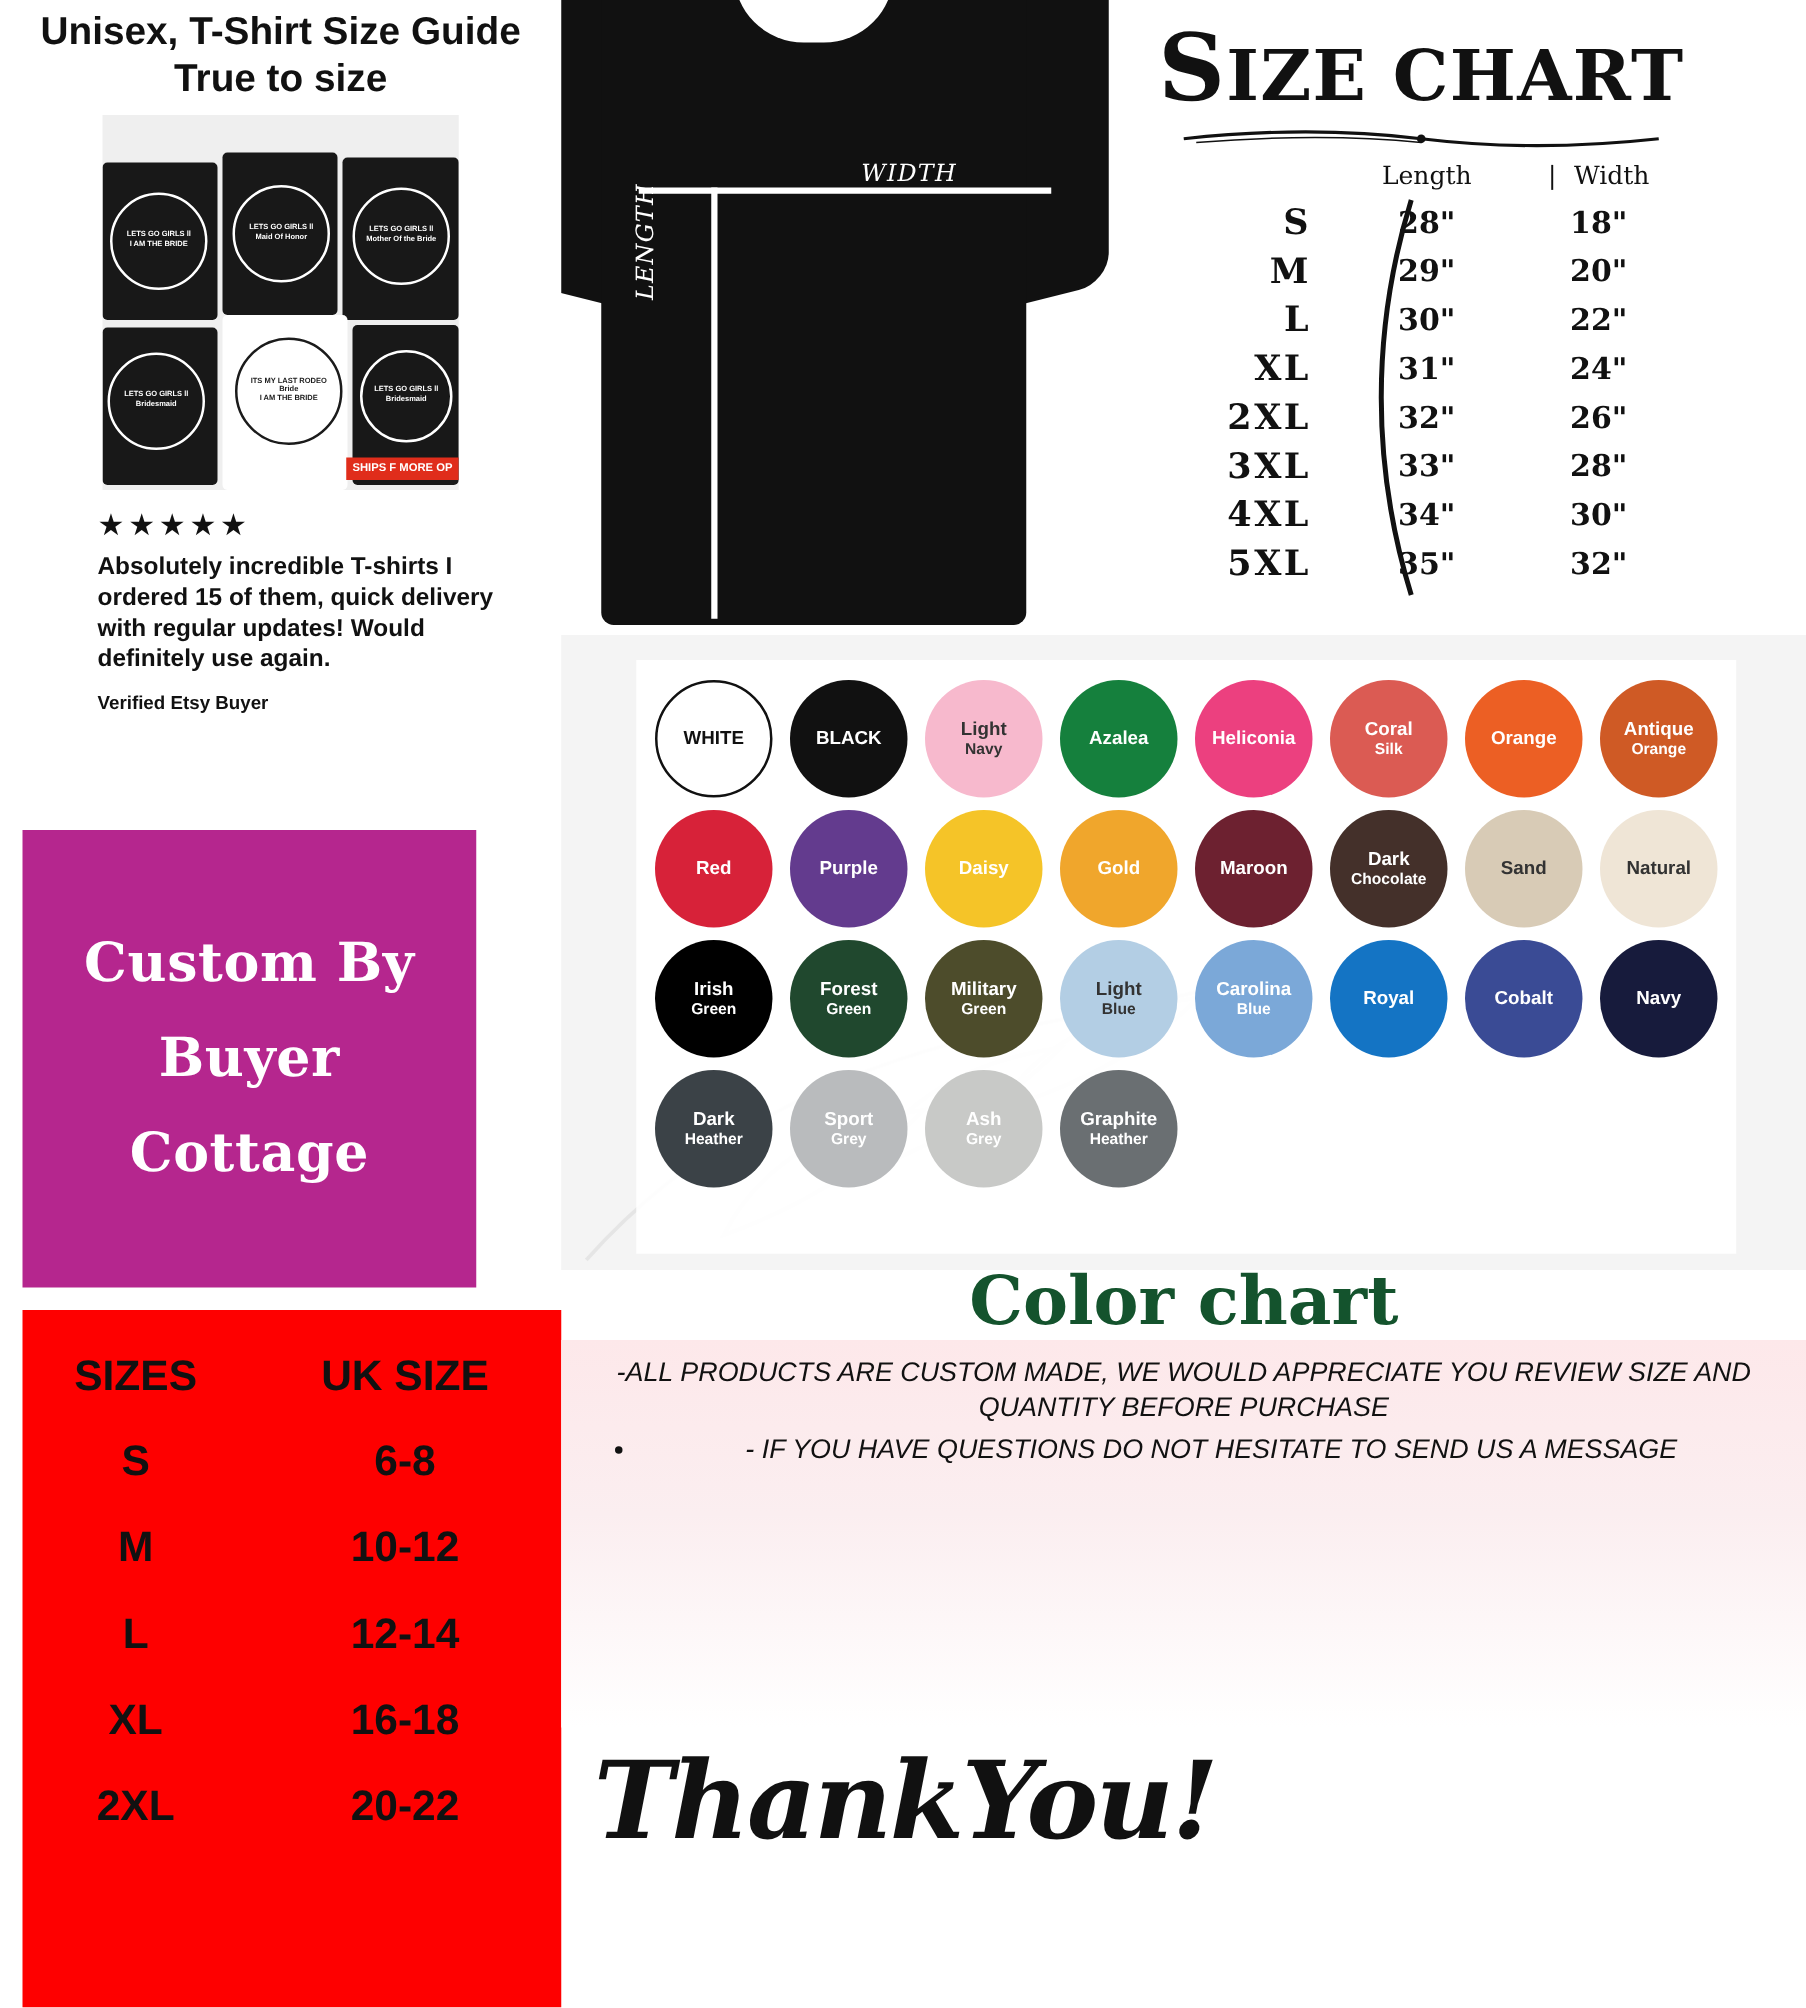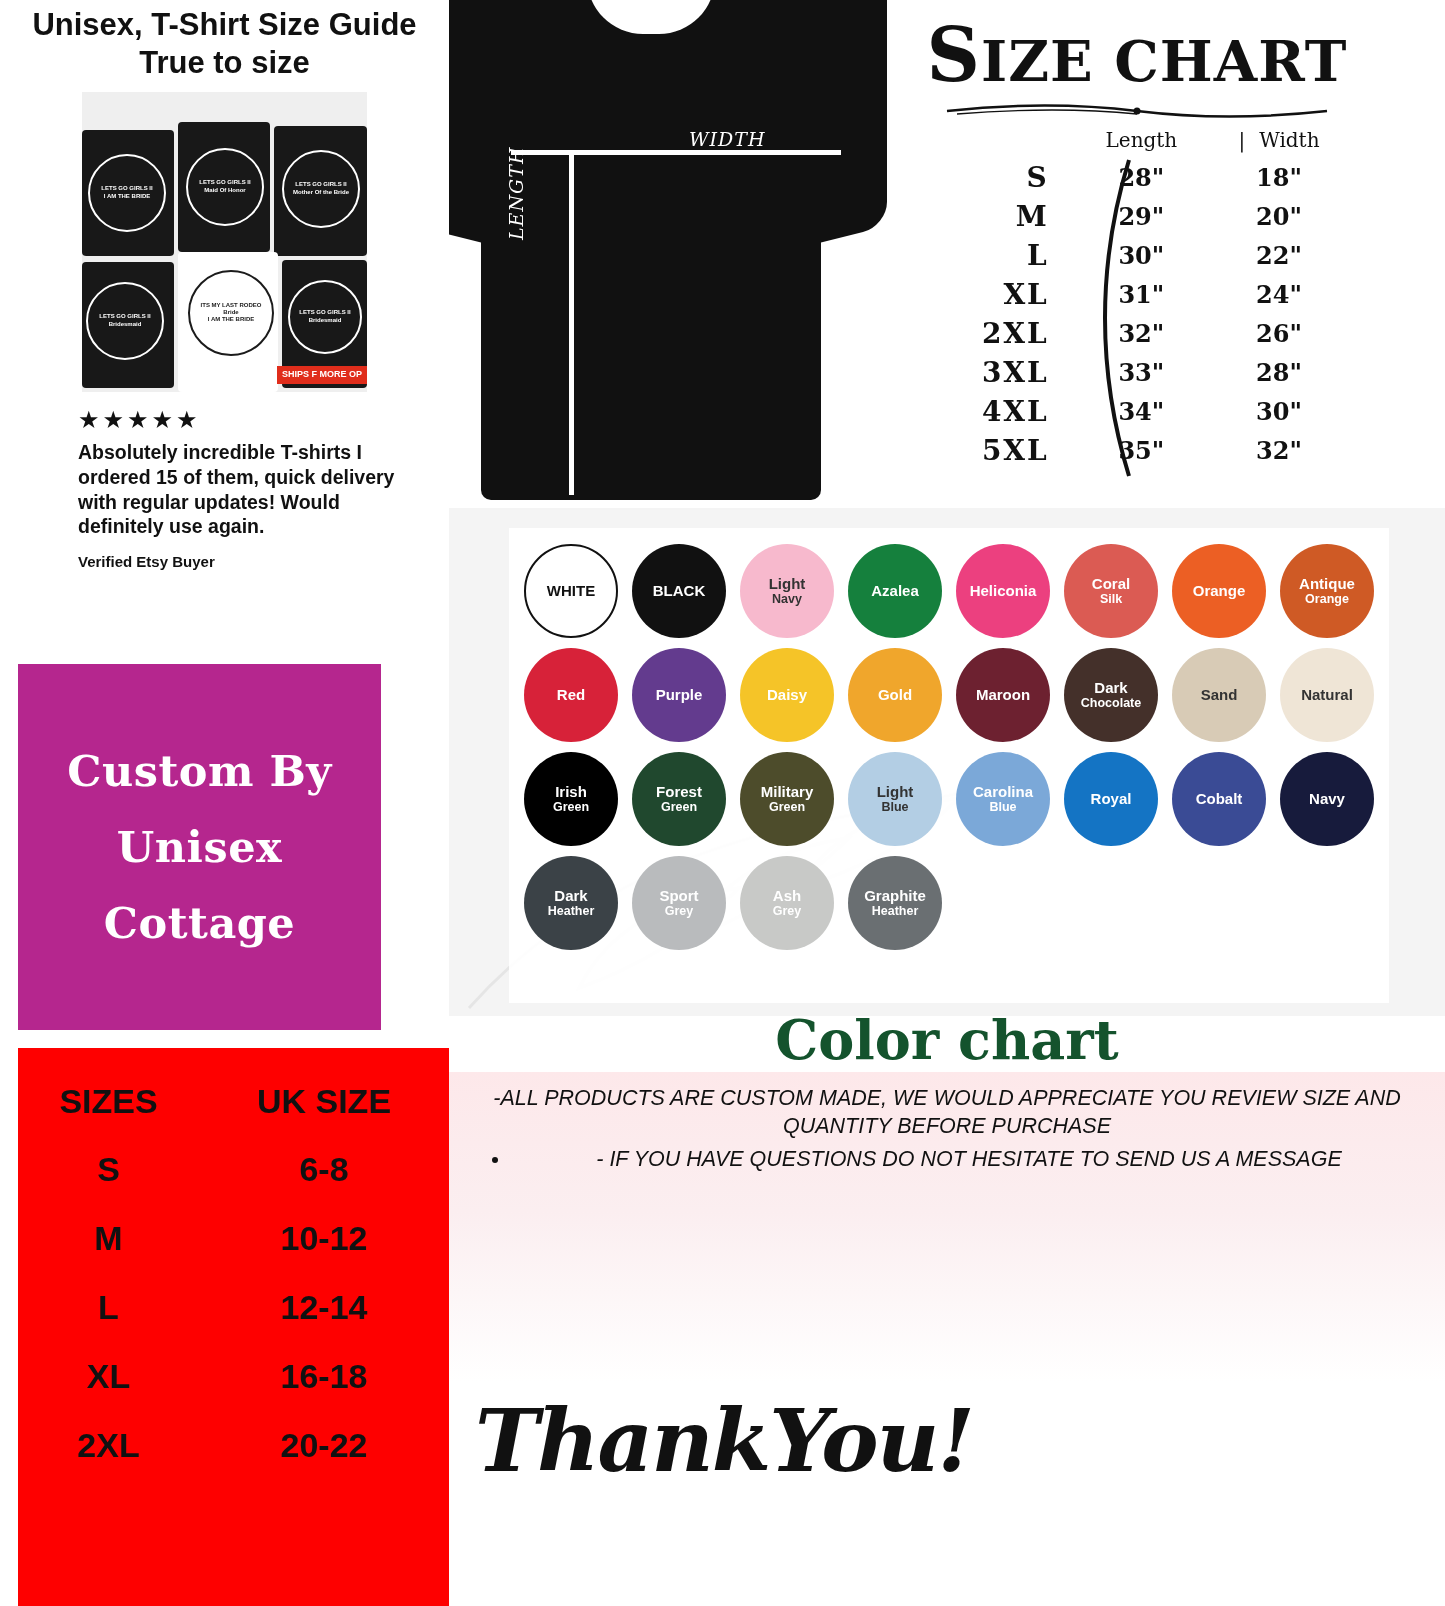--- a/index.html
+++ b/index.html
@@ -397,21 +397,21 @@
 
     <div id="ships-badge">SHIPS F MORE OP</div>
   </div>
 
   <div id="stars">★★★★★</div>
   <div id="review-text">Absolutely incredible T-shirts I ordered 15 of them, quick delivery with regular updates! Would definitely use again.</div>
   <div id="verified-buyer">Verified Etsy Buyer</div>
 
   <div id="brand-block">
     <div class="brand-line">Custom By</div>
-    <div class="brand-line">Unisex</div>
+    <div class="brand-line">Buyer</div>
     <div class="brand-line">Cottage</div>
   </div>
 
   <div id="uk-size-block">
     <table>
       <thead>
         <tr>
           <th class="c1">SIZES</th>
           <th class="c2">UK SIZE</th>
         </tr>

